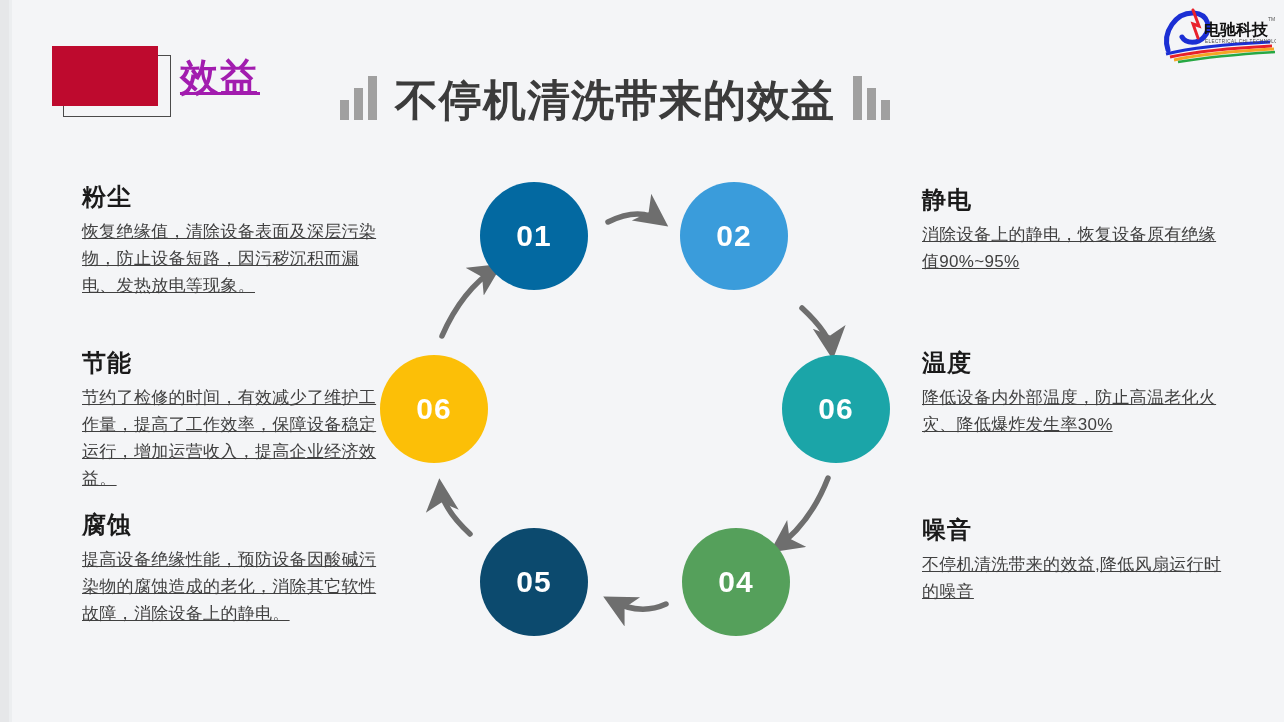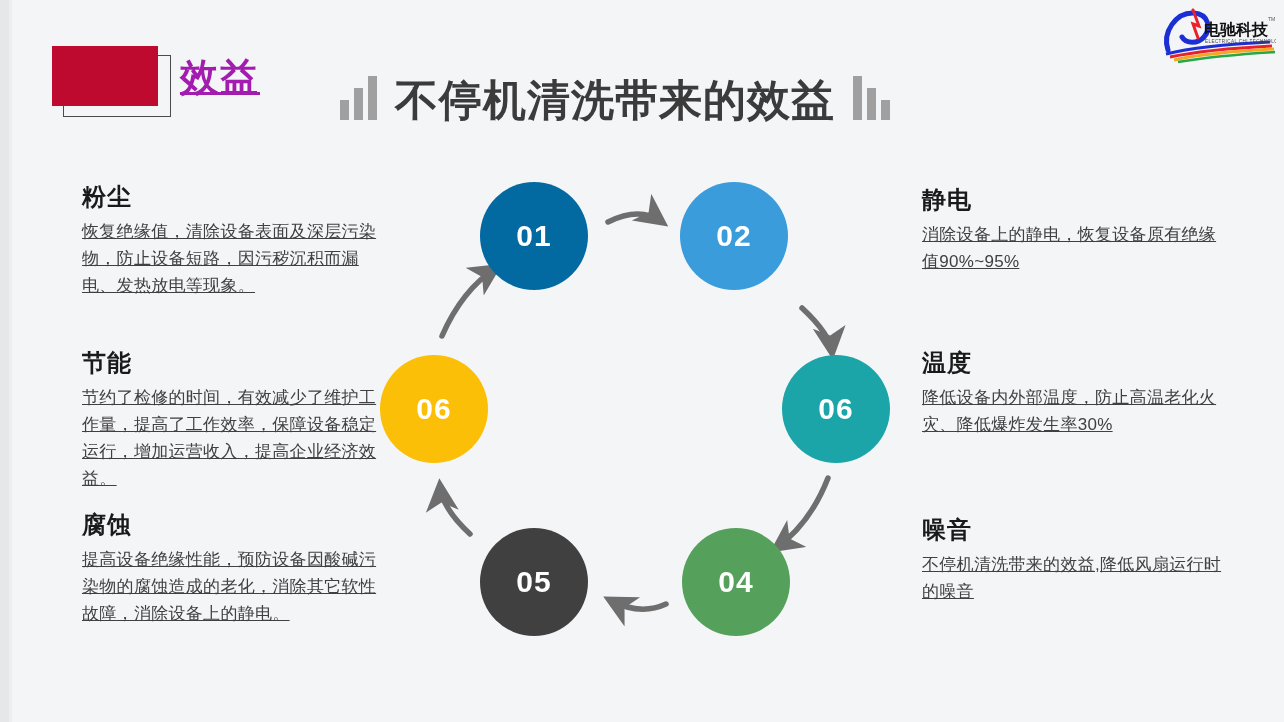--- a/index.html
+++ b/index.html
@@ -124,21 +124,21 @@
     </div>
     <div class="node n2" style="background: rgb(58, 156, 219);">
       <span>02</span>
     </div>
     <div class="node n3" style="background: rgb(27, 165, 168);">
       <span>06</span>
     </div>
     <div class="node n4" style="background: rgb(85, 160, 91);">
       <span>04</span>
     </div>
-    <div class="node n5" style="background: #404040;">
+    <div class="node n5" style="background: #0c4a6e;">
       <span>05</span>
     </div>
     <div class="node n6" style="background: rgb(252, 191, 7);">
       <span>06</span>
     </div>
   </div>
 
   <div class="block left-block lb1">
     <p class="bt">粉尘</p>
     <p class="bd">恢复绝缘值，清除设备表面及深层污染物，防止设备短路，因污秽沉积而漏电、发热放电等现象。</p>

